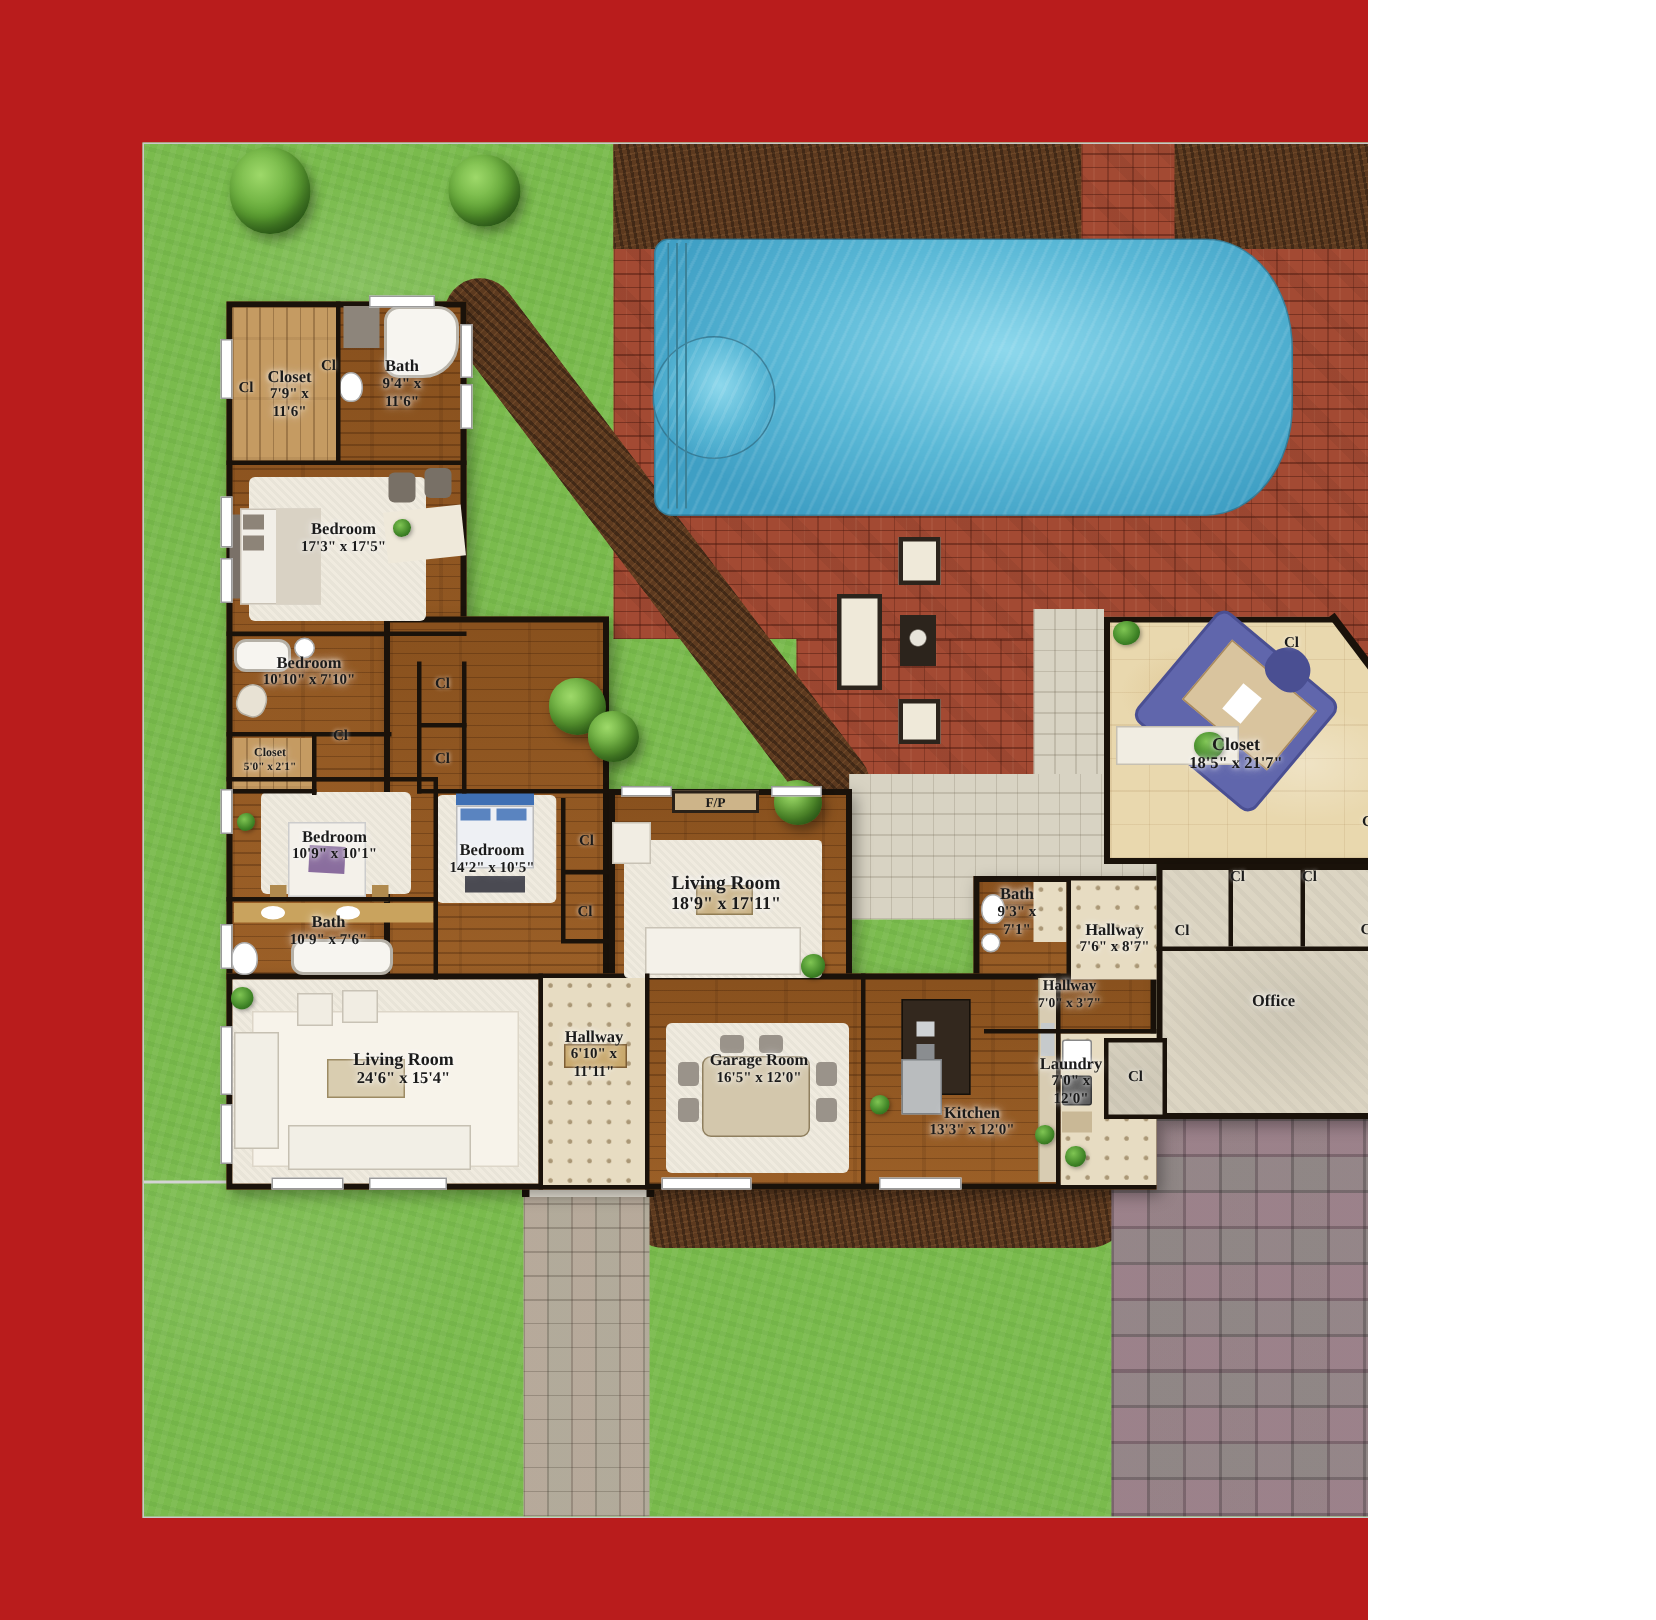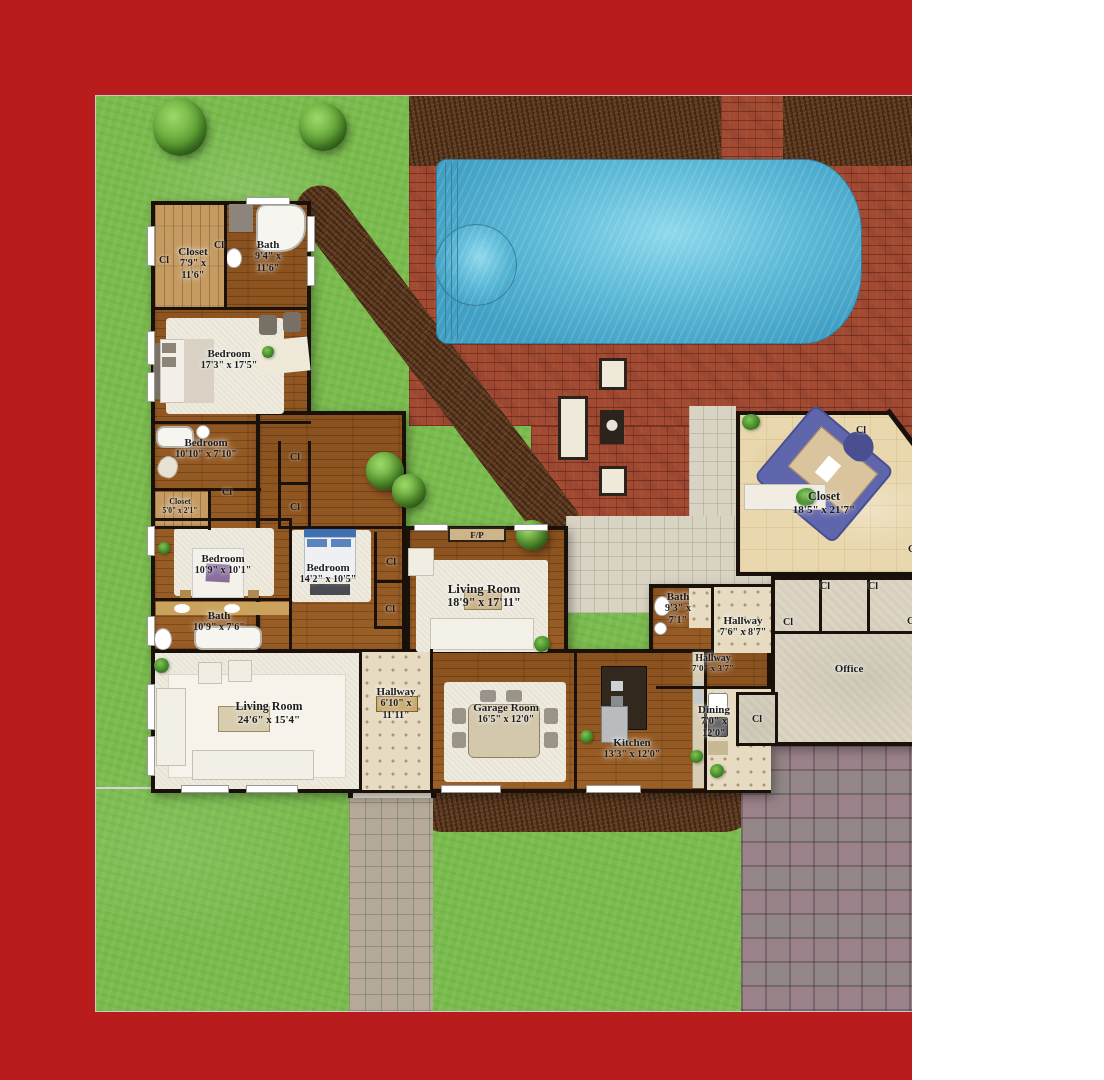--- a/index.html
+++ b/index.html
@@ -316,39 +316,39 @@
   </div>
   <div class="rlabel" style="left:300px;top:607px">
     <div class="rname">Hallway</div>
     <div class="rdims">6'10" x
 11'11"</div>
   </div>
   <div class="rlabel" style="left:410px;top:617px">
     <div class="rname">Garage Room</div>
     <div class="rdims">16'5" x 12'0"</div>
   </div>
-  <div class="rlabel" style="left:536px;top:652px">
+  <div class="rlabel" style="left:552px;top:652px">
     <div class="rname">Kitchen</div>
     <div class="rdims">13'3" x 12'0"</div>
   </div>
   <div class="rlabel" style="left:582px;top:512px">
     <div class="rname">Bath</div>
     <div class="rdims">9'3" x
 7'1"</div>
   </div>
   <div class="rlabel" style="left:647px;top:530px">
     <div class="rname">Hallway</div>
     <div class="rdims">7'6" x 8'7"</div>
   </div>
   <div class="rlabel" style="left:617px;top:567px">
     <div class="rname" style="font-size:10px">Hallway</div>
     <div class="rdims" style="font-size:9px">7'0" x 3'7"</div>
   </div>
   <div class="rlabel" style="left:618px;top:625px">
-    <div class="rname">Dining</div>
+    <div class="rname">Laundry</div>
     <div class="rdims">7'0" x
 12'0"</div>
   </div>
   <div class="rlabel" style="left:728px;top:407px">
     <div class="rname" style="font-size:12px">Closet</div>
     <div class="rdims" style="font-size:11px">18'5" x 21'7"</div>
   </div>
   <div class="rlabel" style="left:753px;top:572px">
     <div class="rname">Office</div>
   </div>

